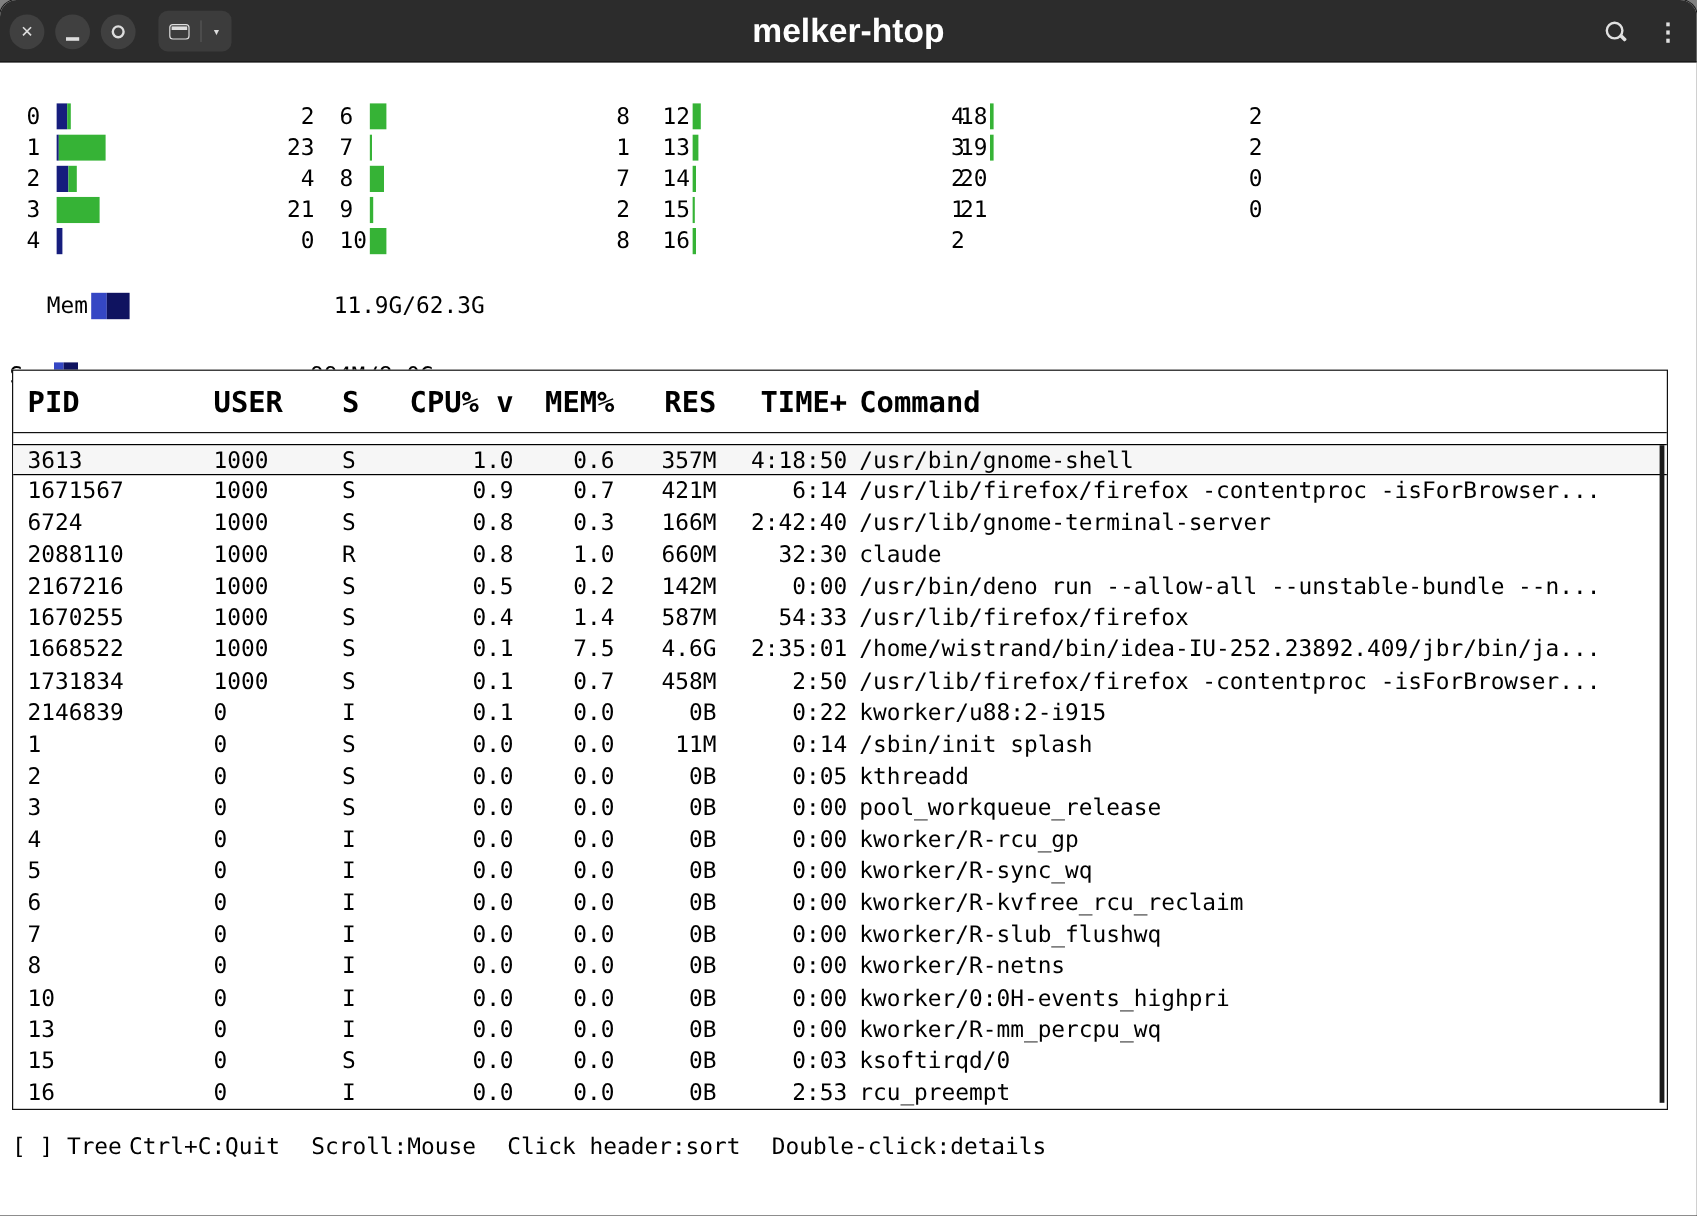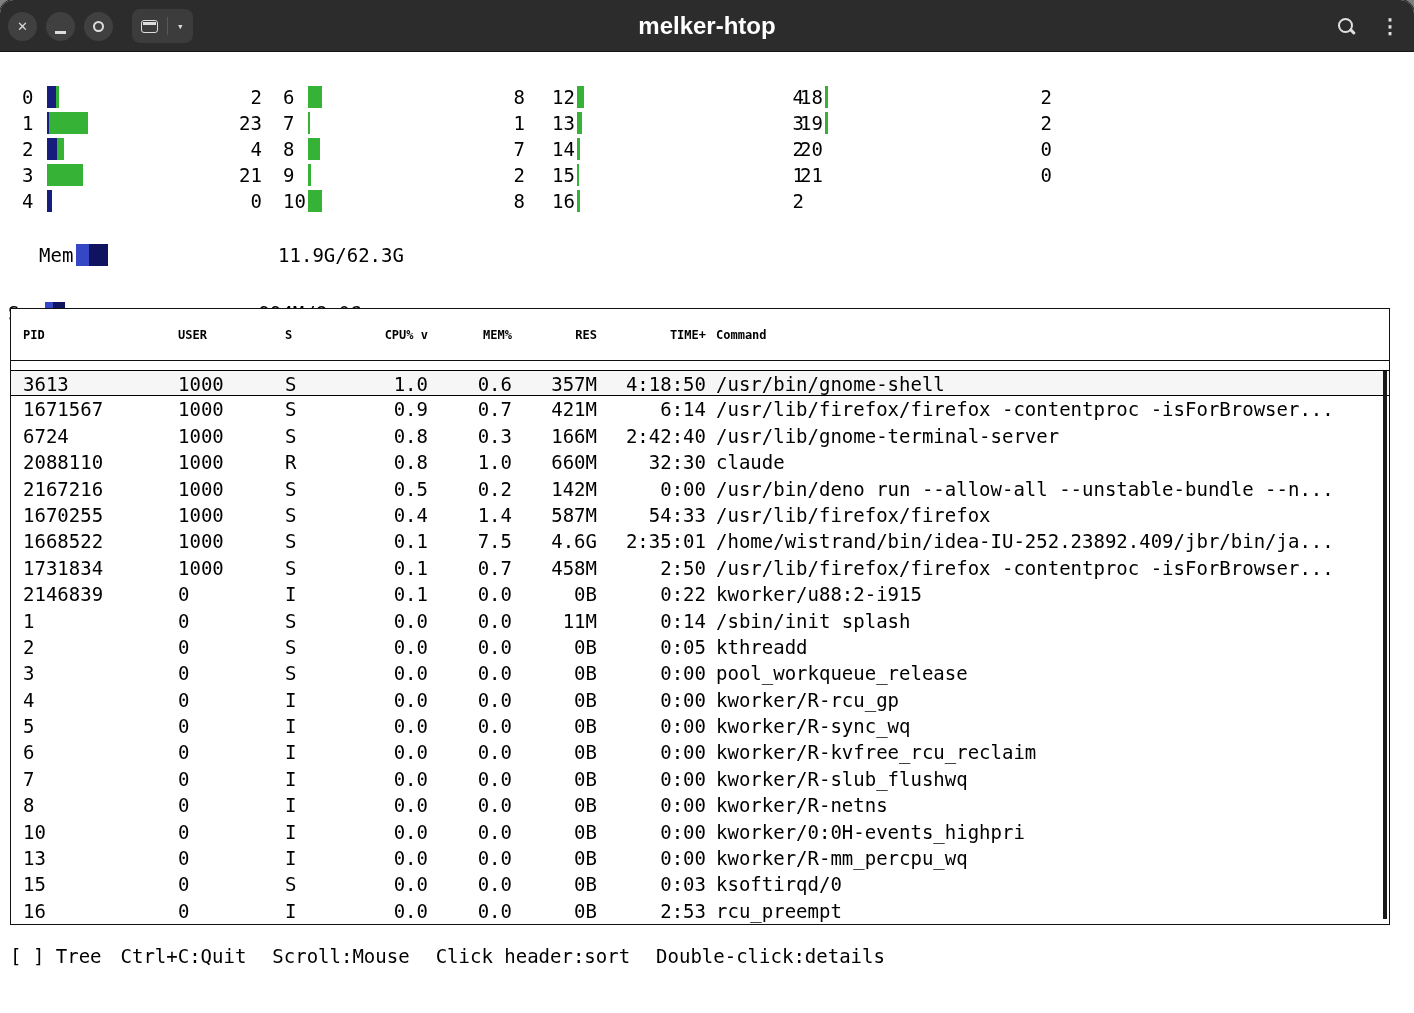--- a/index.html
+++ b/index.html
@@ -20,21 +20,21 @@
   .min-bar { position:absolute; bottom:7px; left:9px; width:11px; height:2.5px; background:#ddd; }
   .circle-glyph { width:11px; height:11px; border:2px solid #ddd; border-radius:50%; }
   .tb-pill { margin-left:10px; height:34px; background:#3c3c3c; border-radius:8px;
              display:flex; align-items:center; padding:0 9px; gap:9px; cursor:pointer; }
   .win-ic { width:17px; height:13px; border:1.5px solid #ddd; border-radius:3px; position:relative; }
   .win-ic::after { content:""; position:absolute; left:1px; top:1px; right:1px; height:3px; background:#ddd; }
   .pill-div { width:1px; height:18px; background:#585858; }
   .caret { color:#ddd; font-size:11px; line-height:1; }
   .tb-title { position:absolute; left:50%; transform:translateX(-50%); top:0; height:52px;
               line-height:52px; color:#fff; font-family:"Liberation Sans", sans-serif;
-              font-weight:bold; font-size:24px; }
+              font-weight:bold; font-size:28px; }
   .tb-right { position:absolute; right:14px; top:0; height:52px; display:flex; align-items:center; gap:24px; }
   .mag { position:relative; width:19px; height:19px; }
   .mag::before { content:""; position:absolute; left:1px; top:1px; width:11px; height:11px;
                  border:2px solid #e0e0e0; border-radius:50%; }
   .mag::after { content:""; position:absolute; left:12px; top:13px; width:7px; height:2.5px;
                 background:#e0e0e0; transform:rotate(45deg); border-radius:1px; }
   .kebab { color:#e0e0e0; font-size:20px; font-weight:bold; line-height:1; }
 
   
   .cpu-col { position:absolute; top:84px; }
@@ -56,34 +56,34 @@
   .mem-row-mem { top:242px;margin-left:31px; } .mem-row-swp { top:268px;margin-top:32px; }
   .mem-label { width:37px; flex:none; }
   .mem-meter { width:175px; height:22px; display:flex; flex:none; }
   .mem-value { position:absolute; left:142px; width:320px; text-align:center; }
 
   
   .ptable { position:absolute; left:10px; top:308px; width:1380px; height:617px;
             border:1.5px solid #111; background:#fff; }
   .tgrid { display:grid; grid-template-columns:155px 107px 50px 93px 84px 85px 109px 1fr;
            padding-left:12px; }
-  .thead { height:52px; align-items:center; font-weight:bold; font-size:12px;
+  .thead { height:52px; align-items:center; font-weight:bold; font-size:24px;
            border-bottom:1.5px solid #111; }
   .thead > span { cursor:pointer; }
   .rows { position:absolute; top:61px; left:0; right:0; }
   .trow { height:26.4px; line-height:26.4px; font-size:19px; white-space:pre; }
   .trow.selected { background:#f6f6f6; border-top:1.5px solid #000; border-bottom:1.5px solid #000; }
   .c-r { text-align:right; }
   .c-cmd { padding-left:10px; overflow:hidden; }
   .scroll-thumb { position:absolute; top:62px; right:2px; width:4px; height:548px; background:#1a1a1a; }
 
   
   .help { position:absolute; left:10px; top:943px; height:26px; line-height:26px; font-size:19px; white-space:pre; }
   .help span { margin-right:26px; }
-  .help span:first-child { margin-right:19px; }
+  .help span:first-child { margin-right:6px; }
 </style>
 </head>
 <body>
 
 <div class="window">
 
   <div class="titlebar">
     <div class="tb-left">
       <button class="tb-btn">
         <span class="x-glyph">✕</span>

